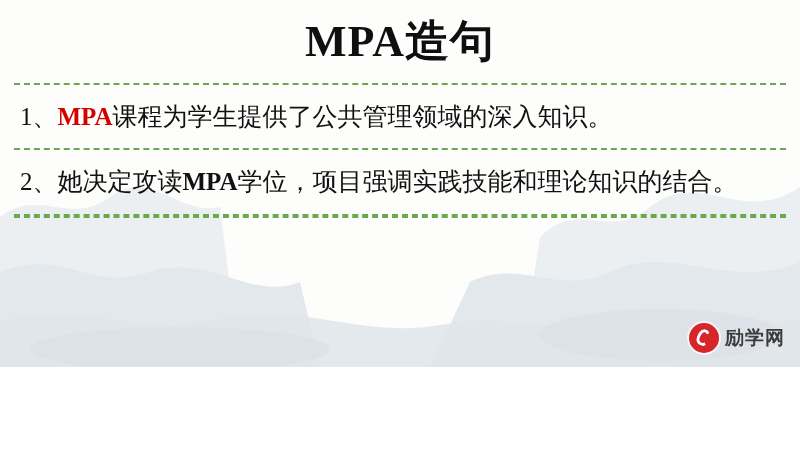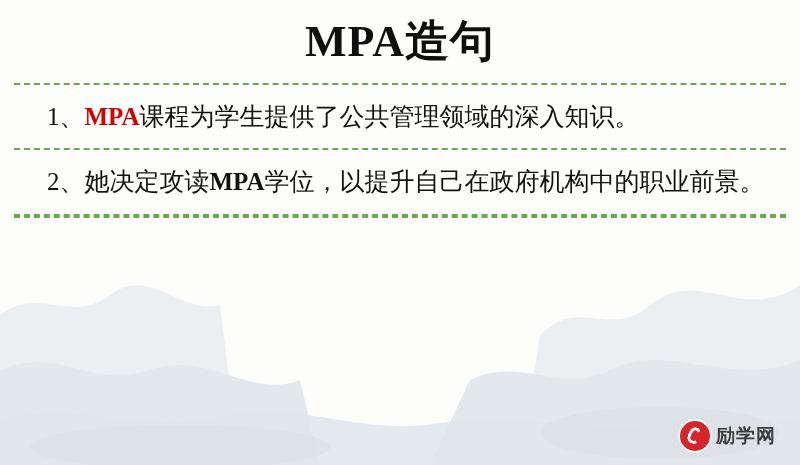--- a/index.html
+++ b/index.html
@@ -9,21 +9,21 @@
   body {
     width: 800px;
     height: 465px;
     overflow: hidden;
     font-family: "Liberation Serif", serif;
     background: #ffffff;
   }
   .page {
     position: relative;
     width: 800px;
-    height: 465px;
+    height: 367px;
     background: #fdfdfb;
     overflow: hidden;
   }
   
   .bg-wash {
     position: absolute;
     left: 0;
     right: 0;
     bottom: 0;
     height: 300px;
@@ -55,36 +55,35 @@
     margin: 0;
     height: 0;
   }
 
   .sentence {
     font-family: "Liberation Serif", serif;
     font-size: 25px;
     line-height: 1.5;
     color: #111111;
     padding: 13px 6px 13px 6px;
-    margin-left: 27px;
   }
 
   .kw {
     color: #d40000;
     font-weight: bold;
   }
   .kw-b {
     color: #111111;
     font-weight: bold;
   }
 
   
   .watermark {
     position: absolute;
-    right: 24px;
+    right: 15px;
     bottom: 14px;
     z-index: 3;
     display: flex;
     align-items: center;
     gap: 6px;
   }
   .wm-badge {
     width: 30px;
     height: 30px;
     border-radius: 50%;
@@ -144,21 +143,21 @@
 
     <hr class="divider">
 
     <div class="sentence">
       <span>1、</span><span class="kw">MPA</span><span>课程为学生提供了公共管理领域的深入知识。</span>
     </div>
 
     <hr class="divider">
 
     <div class="sentence">
-      <span>2、</span><span>她决定攻读</span><span class="kw-b">MPA</span><span>学位，以提升自己在政府机构中的职业前景。</span>
+      <span>2、</span><span>她决定攻读</span><span class="kw-b">MPA</span><span>学位，项目强调实践技能和理论知识的结合。</span>
     </div>
 
     <hr class="divider">
 
 
     <hr class="divider">
 
   </div>
 
   <div class="watermark">

